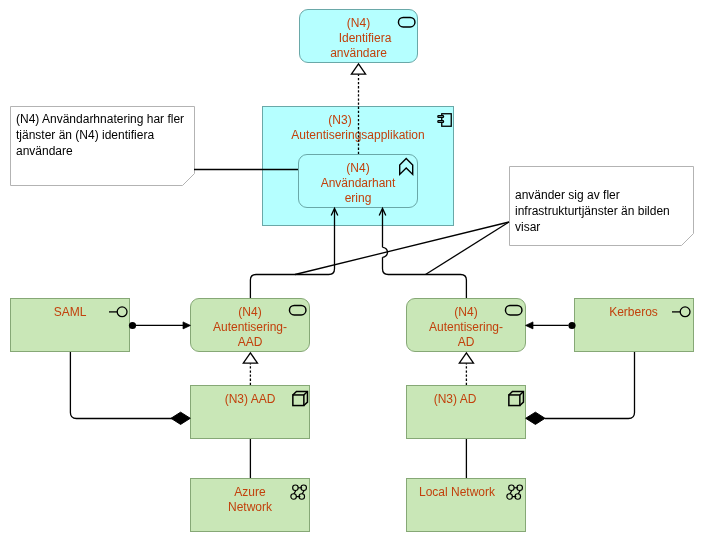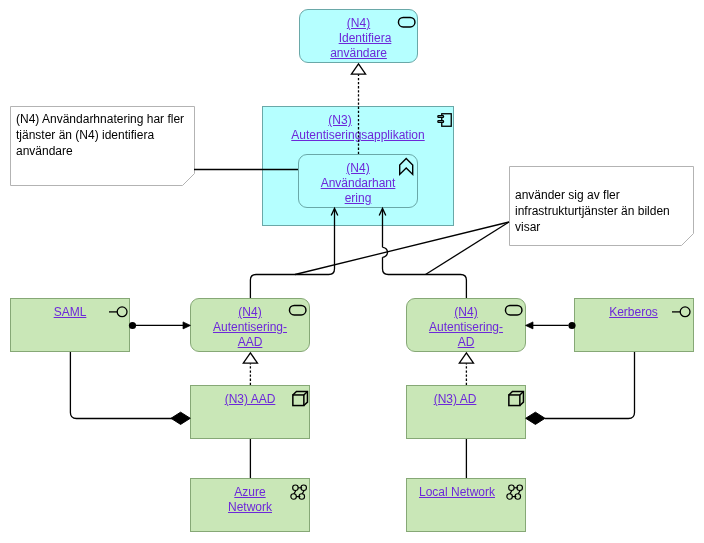--- a/index.html
+++ b/index.html
@@ -1,22 +1,22 @@
 <!DOCTYPE html>
 <html><head>
 <meta charset="utf-8">
 <style>
   html,body{margin:0;padding:0;background:#ffffff;}
   body{width:704px;height:543px;overflow:hidden;
        font-family:"Liberation Sans",sans-serif;}
   #canvas{position:relative;width:704px;height:543px;background:#fff;}
   svg.layer{position:absolute;left:0;top:0;width:704px;height:543px;overflow:visible;}
   .node{position:absolute;box-sizing:border-box;}
-  .txt{position:absolute;text-align:center;color:#6d28d9;font-size:12px;line-height:15px;
-       white-space:nowrap;text-decoration:underline;}
+  .txt{position:absolute;text-align:center;color:#c2410c;font-size:12px;line-height:15px;
+       white-space:nowrap;}
   .notetxt{position:absolute;text-align:left;color:#000;font-size:12px;line-height:16px;
        white-space:nowrap;}
   .ico{position:absolute;overflow:visible;}
 </style>
 </head>
 <body>
 
 <div id="canvas">
 
   <div class="node" style="left:299px;top:9px;width:119px;height:54px;border:1px solid #6aa8a8;background:#b5ffff;border-radius:9px;">

